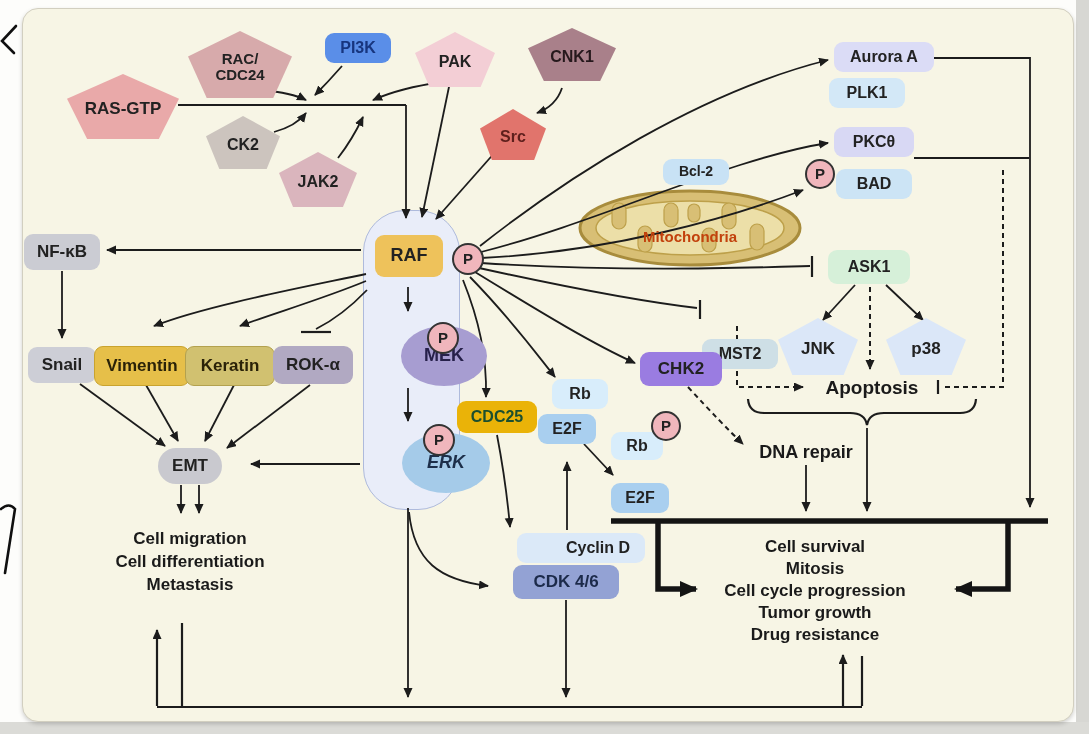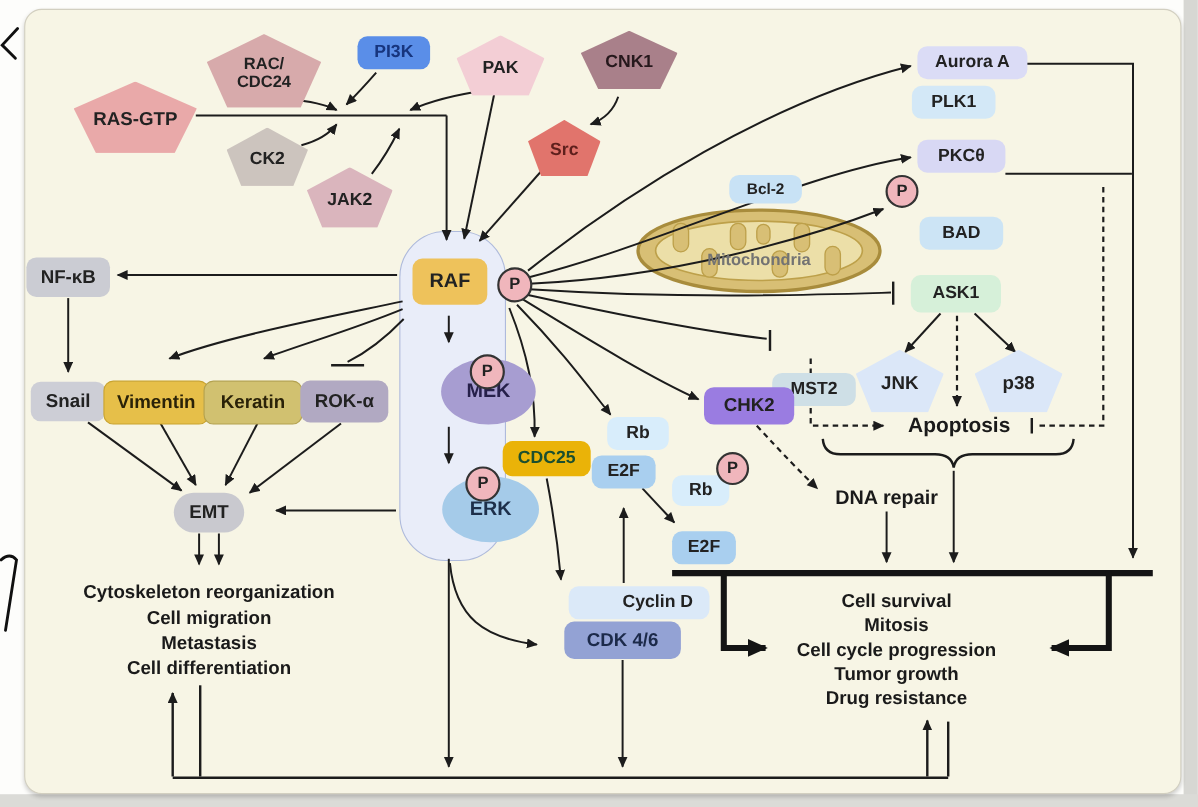--- a/index.html
+++ b/index.html
@@ -138,58 +138,57 @@
   <div class="node pent" style="left:206px;top:116px;width:74px;height:48px;background:#ccc4be;font-size:16px;">CK2</div>
   <div class="node pent" style="left:480px;top:109px;width:66px;height:46px;background:#e1746c;font-size:16px;color:#5e1f1c;">Src</div>
   <div class="node pent" style="left:279px;top:152px;width:78px;height:50px;background:#dab5bd;font-size:16px;">JAK2</div>
   <div class="node pent" style="left:778px;top:318px;width:80px;height:52px;background:#dbe7f8;font-size:17px;">JNK</div>
   <div class="node pent" style="left:886px;top:318px;width:80px;height:52px;background:#dbe7f8;font-size:17px;">p38</div>
 
   <div class="node box" style="left:325px;top:33px;width:66px;height:30px;background:#5a8ee8;font-size:16px;color:#17357e;">PI3K</div>
   <div class="node box" style="left:834px;top:42px;width:100px;height:30px;background:#dbdcf6;font-size:16px;">Aurora A</div>
   <div class="node box" style="left:829px;top:78px;width:76px;height:30px;background:#d3e8f7;font-size:16px;">PLK1</div>
   <div class="node box" style="left:834px;top:127px;width:80px;height:30px;background:#d8d8f4;font-size:16px;">PKCθ</div>
-  <div class="node box" style="left:836px;top:169px;width:76px;height:30px;background:#cce4f5;font-size:16px;margin-top:28px;">BAD</div>
+  <div class="node box" style="left:836px;top:169px;width:76px;height:30px;background:#cce4f5;font-size:16px;">BAD</div>
   <div class="node box" style="left:663px;top:159px;width:66px;height:26px;background:#c8e2f5;font-size:14px;">Bcl-2</div>
   <div class="node box" style="left:24px;top:234px;width:76px;height:36px;background:#cbccd3;font-size:17px;">NF-κB</div>
   <div class="node box" style="left:28px;top:347px;width:68px;height:36px;background:#cdced6;font-size:17px;">Snail</div>
   <div class="node box" style="left:94px;top:346px;width:94px;height:38px;background:#e6bf49;border:1.5px solid #c9a32e;font-size:17px;color:#2a2208;">Vimentin</div>
   <div class="node box" style="left:185px;top:346px;width:88px;height:38px;background:#d1c170;border:1.5px solid #b3a14e;font-size:17px;color:#2a2208;">Keratin</div>
   <div class="node box" style="left:273px;top:346px;width:80px;height:38px;background:#b1a9c2;font-size:17px;">ROK-α</div>
   <div class="node box" style="left:158px;top:448px;width:64px;height:36px;background:#c9c9cf;font-size:17px;border-radius:18px;">EMT</div>
   <div class="node box" style="left:457px;top:401px;width:80px;height:32px;background:#eab308;font-size:16px;color:#1b4f2f;">CDC25</div>
   <div class="node box" style="left:828px;top:250px;width:82px;height:34px;background:#d6f0d9;font-size:16px;">ASK1</div>
   <div class="node box" style="left:702px;top:295px;width:76px;height:30px;background:#cedfe6;font-size:16px;margin-top:44px;">MST2</div>
   <div class="node box" style="left:640px;top:352px;width:82px;height:34px;background:#9a7ce1;font-size:17px;">CHK2</div>
   <div class="node box" style="left:552px;top:379px;width:56px;height:30px;background:#d8edfb;font-size:16px;">Rb</div>
   <div class="node box" style="left:538px;top:414px;width:58px;height:30px;background:#a9cfef;font-size:16px;">E2F</div>
   <div class="node box" style="left:611px;top:432px;width:52px;height:28px;background:#d8edfb;font-size:16px;">Rb</div>
   <div class="node box" style="left:611px;top:483px;width:58px;height:30px;background:#a9cfef;font-size:16px;">E2F</div>
   <div class="node box" style="left:517px;top:533px;width:94px;height:30px;background:#dbe9f8;font-size:16px;padding-left:34px;">Cyclin D</div>
   <div class="node box" style="left:513px;top:565px;width:106px;height:34px;background:#93a2d4;font-size:17px;color:#1c2a4a;">CDK 4/6</div>
   <div class="node box" style="left:375px;top:235px;width:68px;height:42px;background:#eec25b;font-size:18px;">RAF</div>
 
   <div class="node ell" style="left:365px;top:326px;width:86px;height:60px;background:#a79dd1;font-size:18px;color:#26204a;">MEK</div>
-  <div class="node ell" style="left:366px;top:433px;width:88px;height:60px;background:#a5cbe9;font-size:18px;color:#1d2f4a;">ERK</div>
+  <div class="node ell" style="left:366px;top:433px;width:88px;height:60px;background:#a5cbe9;font-size:18px;color:#1d2f4a;font-style:italic;">ERK</div>
 
   <div class="node pcirc" style="left:452px;top:243px;width:28px;height:28px;">P</div>
   <div class="node pcirc" style="left:427px;top:322px;width:28px;height:28px;">P</div>
   <div class="node pcirc" style="left:423px;top:424px;width:28px;height:28px;">P</div>
   <div class="node pcirc" style="left:805px;top:159px;width:26px;height:26px;">P</div>
   <div class="node pcirc" style="left:651px;top:411px;width:26px;height:26px;">P</div>
 
-  <div class="freetext" style="left:610px;top:228px;width:160px;font-size:15px;color:#737373;">Mitochondria</div>
+  <div class="freetext" style="left:610px;top:228px;width:160px;font-size:15px;color:#c2410c;">Mitochondria</div>
   <div class="freetext" style="left:802px;top:377px;width:140px;font-size:19px;">Apoptosis</div>
   <div class="freetext" style="left:746px;top:442px;width:120px;font-size:18px;">DNA repair</div>
 
   <div class="freetext" style="left:45px;top:527px;width:290px;font-size:17px;line-height:23px;">
-    <div>Cytoskeleton reorganization</div>
     <div>Cell migration</div>
+    <div>Cell differentiation</div>
     <div>Metastasis</div>
-    <div>Cell differentiation</div>
   </div>
 
   <div class="freetext" style="left:675px;top:536px;width:280px;font-size:17px;line-height:22px;">
     <div>Cell survival</div>
     <div>Mitosis</div>
     <div>Cell cycle progression</div>
     <div>Tumor growth</div>
     <div>Drug resistance</div>
   </div>
 

